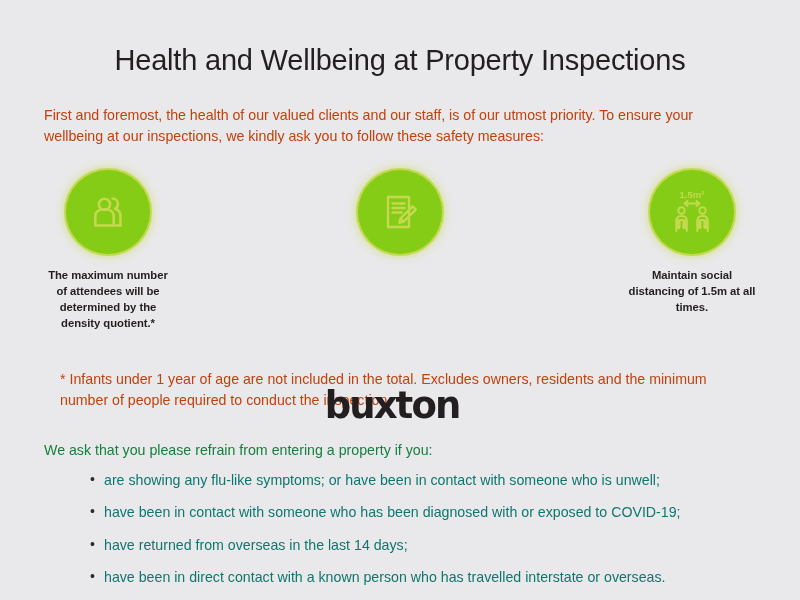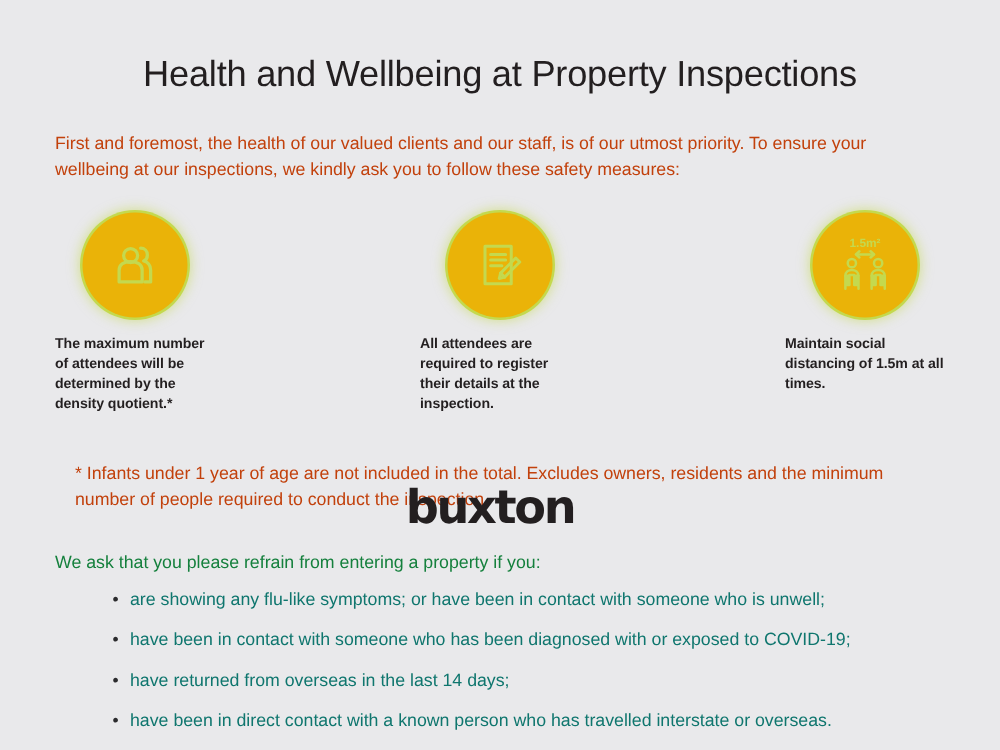--- a/index.html
+++ b/index.html
@@ -54,30 +54,31 @@
   .icon-col {
     width: 128px;
     display: flex;
     flex-direction: column;
     align-items: center;
   }
   .badge {
     width: 84px;
     height: 84px;
     border-radius: 50%;
-    background: #eab308;
+    background: #84cc16;
     display: flex;
     align-items: center;
     justify-content: center;
     box-shadow: 0 0 0 2px #c4d94e, 0 0 9px 3px rgba(196, 217, 78, 0.55);
   }
   .badge svg {
     display: block;
   }
   .caption {
+    text-align: center;
     font-size: 11.3px;
     line-height: 1.42;
     font-weight: 700;
     color: #231f20;
     margin-top: 13px;
     letter-spacing: -0.05px;
   }
 
   
   .footnote {
@@ -158,21 +159,20 @@
 
     <div class="icon-col">
       <div class="badge">
         <svg width="48" height="48" viewBox="0 0 48 48" fill="none" stroke="#c4d94e" stroke-width="2.4" stroke-linejoin="round" stroke-linecap="round">
           <path d="M12 9h21v30H12z"></path>
           <path d="M16.5 15.5h12M16.5 20h12M16.5 24.5h9"></path>
           <path d="M36.6 18.4l3.2 3.2-12.1 12.1-4.3 1.1 1.1-4.3z"></path>
           <path d="M24.5 30.5l3.2 3.2"></path>
         </svg>
       </div>
-      <div class="caption">All attendees are required to register their details at the inspection.</div>
     </div>
 
     <div class="icon-col">
       <div class="badge">
         <svg width="56" height="56" viewBox="0 0 56 56" fill="none" stroke="#c4d94e" stroke-width="2" stroke-linejoin="round" stroke-linecap="round">
           <text x="28" y="13.5" font-family="Liberation Sans, sans-serif" font-size="9.5" font-weight="bold" fill="#c4d94e" stroke="none" text-anchor="middle">1.5m²</text>
           <path d="M21 19.5h14"></path>
           <path d="M23.5 17l-2.8 2.5 2.8 2.5"></path>
           <path d="M32.5 17l2.8 2.5-2.8 2.5"></path>
           <circle cx="17.5" cy="26.5" r="3.3"></circle>

